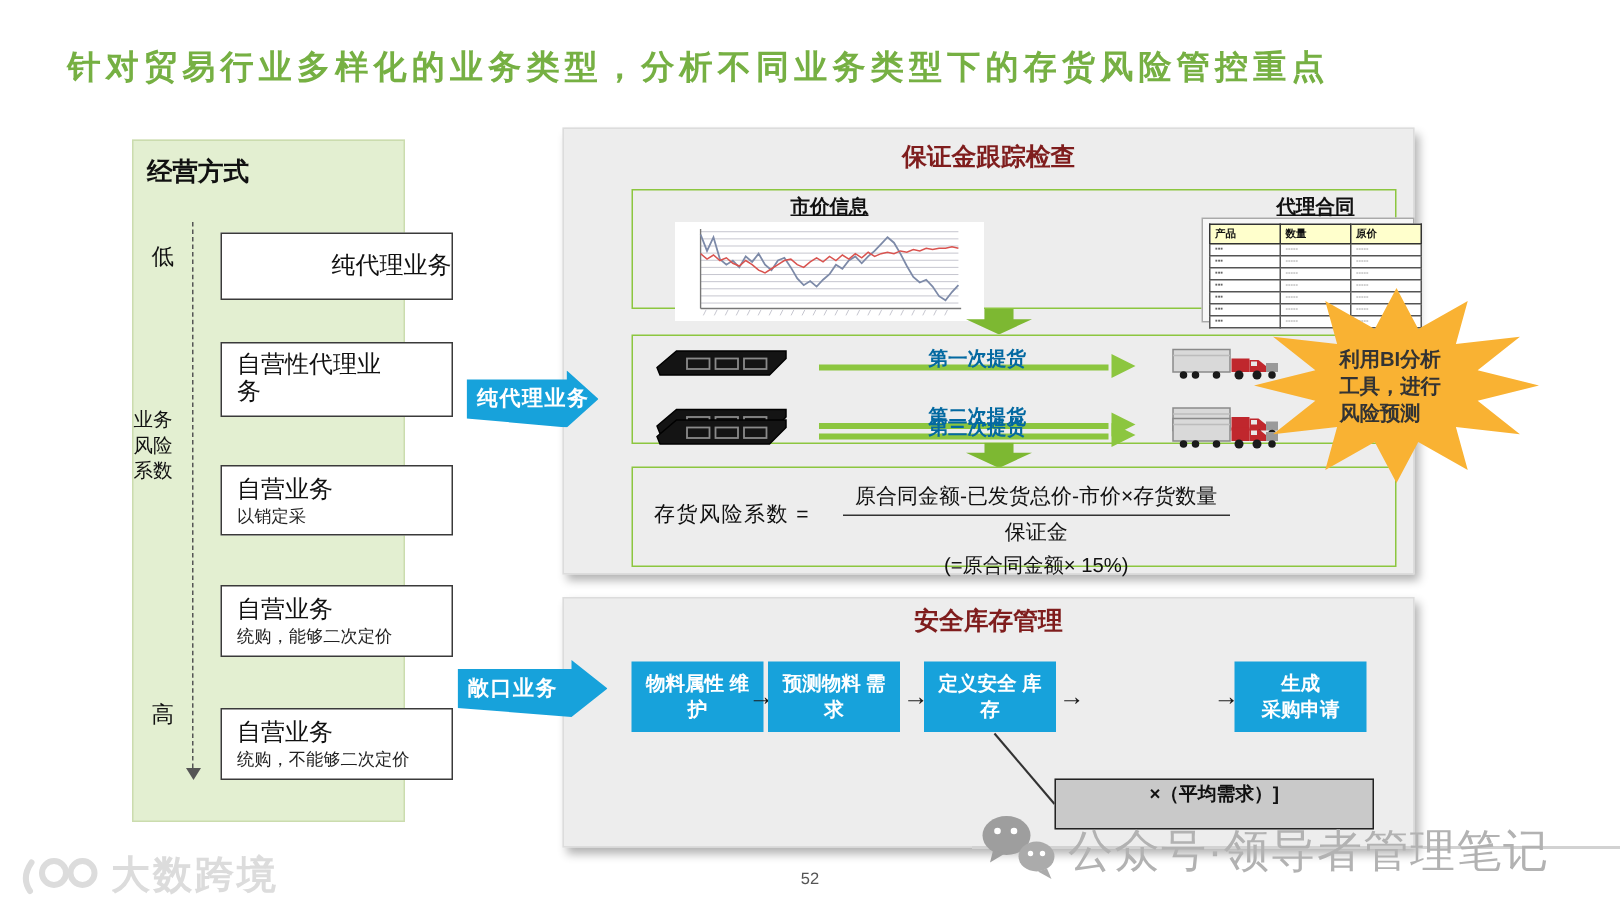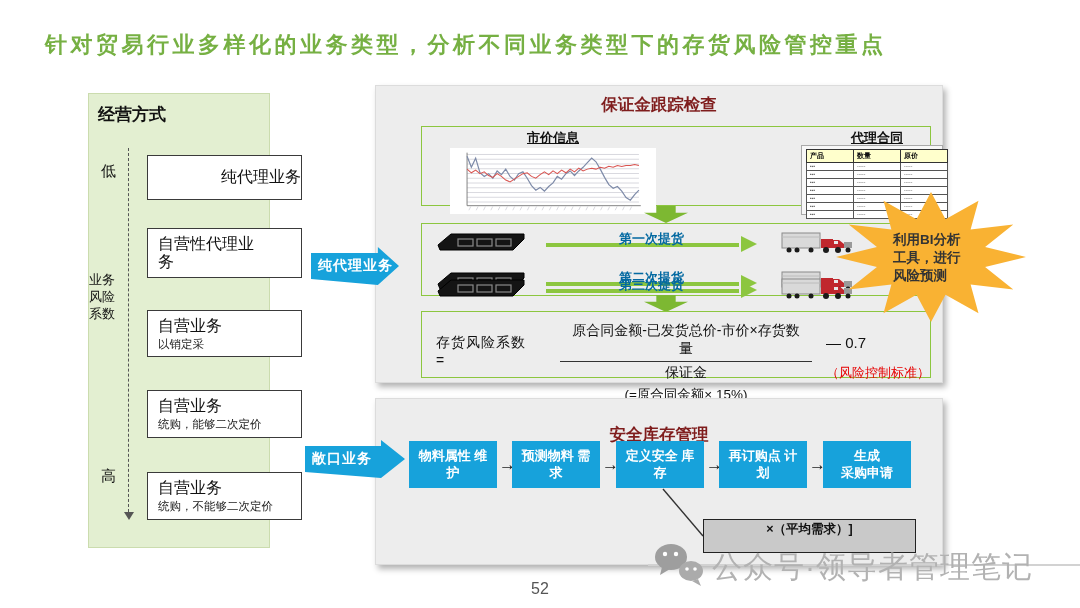--- a/index.html
+++ b/index.html
@@ -93,30 +93,30 @@
   .formula-risknote { font-size:13px; color:#e60000; margin-top:13px; white-space:nowrap; }
 
   
   .burst { position:absolute; left:833px; top:190px; width:196px; height:134px; z-index:8; }
   .burst text { font-size:13.5px; font-weight:bold; fill:#333; }
 
   
   .step-box { position:absolute; top:42px; width:88px; height:47px; background:#17a2db; color:#fff;
     font-size:13px; font-weight:bold; text-align:center; display:flex; flex-direction:column;
     justify-content:center; line-height:1.3; }
-  .sb-1 { left:33px; } .sb-2 { left:136px; } .sb-3 { left:240px; } .sb-4 { left:343px; } .sb-5 { left:447px; }
+  .sb-1 { left:45px; } .sb-2 { left:136px;font-family:Liberation Serif, serif; } .sb-3 { left:240px; } .sb-4 { left:343px; } .sb-5 { left:447px; }
   .step-arrow { position:absolute; top:56px; font-size:17px; font-weight:bold; color:#1a1a1a; }
   .sa-1 { left:123px; } .sa-2 { left:226px; } .sa-3 { left:330px; } .sa-4 { left:433px; }
   .reorder-note { position:absolute; left:327px; top:120px; width:213px; height:34px; background:#c9c9c9;
     border:1.4px solid #222; text-align:center; font-size:12.5px; font-weight:bold; color:#111;
     line-height:1.3; padding-top:1px; }
   .note-connector { position:absolute; left:282px; top:88px; }
 
   
-  .page-number { position:absolute; left:0; top:580px; width:1080px; text-align:center; font-size:16px; color:#555; }
+  .page-number { position:absolute; left:0; top:580px; width:1080px; text-align:center; font-size:11px; color:#555; }
   .wm-underline { position:absolute; left:648px; top:564px; width:432px; height:2px; background:#d2d2d2; z-index:9; }
   .wm-right { position:absolute; left:652px; top:541px; display:flex; align-items:flex-start; z-index:10; }
   .wm-right-text { font-size:30px; color:#b2b2b2; letter-spacing:1px; margin-left:6px; margin-top:6px; }
   .wm-left { position:absolute; left:12px; top:566px; display:flex; align-items:center; z-index:10; }
   .wm-left-text { font-size:26px; font-weight:bold; color:#dcdcdc; letter-spacing:2px; margin-left:8px; }
 </style>
 </head>
 <body>
 
 <div class="slide">
@@ -354,74 +354,74 @@
     <div class="green-down gd-2"></div>
 
     <div class="green-box gb-c">
       <div class="formula">
         <div class="formula-lhs">存货风险系数 =</div>
         <div class="frac">
           <div class="frac-num">原合同金额-已发货总价-市价×存货数量</div>
           <div class="frac-den">保证金</div>
           <div class="frac-note">(=原合同金额× 15%)</div>
         </div>
-        <div class="formula-right">
-          <div class="formula-threshold">— 0.7</div>
-          <div class="formula-risknote">（风险控制标准）</div>
-        </div>
       </div>
     </div>
   </div>
 
   <svg class="burst" viewBox="0 0 196 134">
     <polygon fill="#f9b233" points="98.0,2.0 112.5,29.3 145.5,10.7 137.6,39.4 180.3,34.5 152.1,56.9 193.0,67.0 152.1,77.1 180.3,99.5 137.6,94.6 145.5,123.3 112.5,104.7 98.0,132.0 83.5,104.7 50.5,123.3 58.4,94.6 15.7,99.5 43.9,77.1 3.0,67.0 43.9,56.9 15.7,34.5 58.4,39.4 50.5,10.7 83.5,29.3"></polygon>
     <text x="60" y="54">利用BI分析</text>
     <text x="60" y="72">工具，进行</text>
     <text x="60" y="90">风险预测</text>
   </svg>
 
   <div class="panel panel-bottom">
-    <div class="panel-title" style="top:25px;">安全库存管理</div>
+    <div class="panel-title" style="top:4px;">安全库存管理</div>
 
     <div class="step-box sb-1">
       <span>物料属性 维</span>
       <span>护</span>
     </div>
     <span class="step-arrow sa-1">→</span>
     <div class="step-box sb-2">
       <span>预测物料 需</span>
       <span>求</span>
     </div>
     <span class="step-arrow sa-2">→</span>
     <div class="step-box sb-3">
       <span>定义安全 库</span>
       <span>存</span>
     </div>
     <span class="step-arrow sa-3">→</span>
-    <div class="step-box sb-4">
-      <span>再订购点 计</span>
-      <span>划</span>
-    </div>
     <span class="step-arrow sa-4">→</span>
     <div class="step-box sb-5">
       <span>生成</span>
       <span>采购申请</span>
     </div>
 
     <svg class="note-connector" width="50" height="52">
       <line x1="5" y1="2" x2="45" y2="49" stroke="#333" stroke-width="1.4"></line>
     </svg>
     <div class="reorder-note">
       <div>×（平均需求）]</div>
     </div>
   </div>
 
   <div class="page-number">52</div>
   <div class="wm-underline"></div>
 
+  <div class="wm-left">
+    <svg width="54" height="34" viewBox="0 0 54 34">
+      <path d="M8 27 Q2 18 9 8" fill="none" stroke="#dcdcdc" stroke-width="4" stroke-linecap="round"></path>
+      <circle cx="24" cy="15" r="8" fill="none" stroke="#dcdcdc" stroke-width="4"></circle>
+      <circle cx="43" cy="15" r="8" fill="none" stroke="#dcdcdc" stroke-width="4"></circle>
+    </svg>
+    <span class="wm-left-text">大数跨境</span>
+  </div>
 
   <div class="wm-right">
     <svg width="54" height="48" viewBox="0 0 54 48">
       <ellipse cx="19" cy="16" rx="16" ry="13" fill="#9e9e9e"></ellipse>
       <polygon points="10,26 8,34 18,28" fill="#9e9e9e"></polygon>
       <circle cx="13" cy="13" r="2.2" fill="#ffffff"></circle>
       <circle cx="24" cy="13" r="2.2" fill="#ffffff"></circle>
       <ellipse cx="39" cy="30" rx="12" ry="10" fill="#ababab"></ellipse>
       <polygon points="46,38 49,45 40,40" fill="#ababab"></polygon>
       <circle cx="35" cy="28" r="1.8" fill="#ffffff"></circle>

